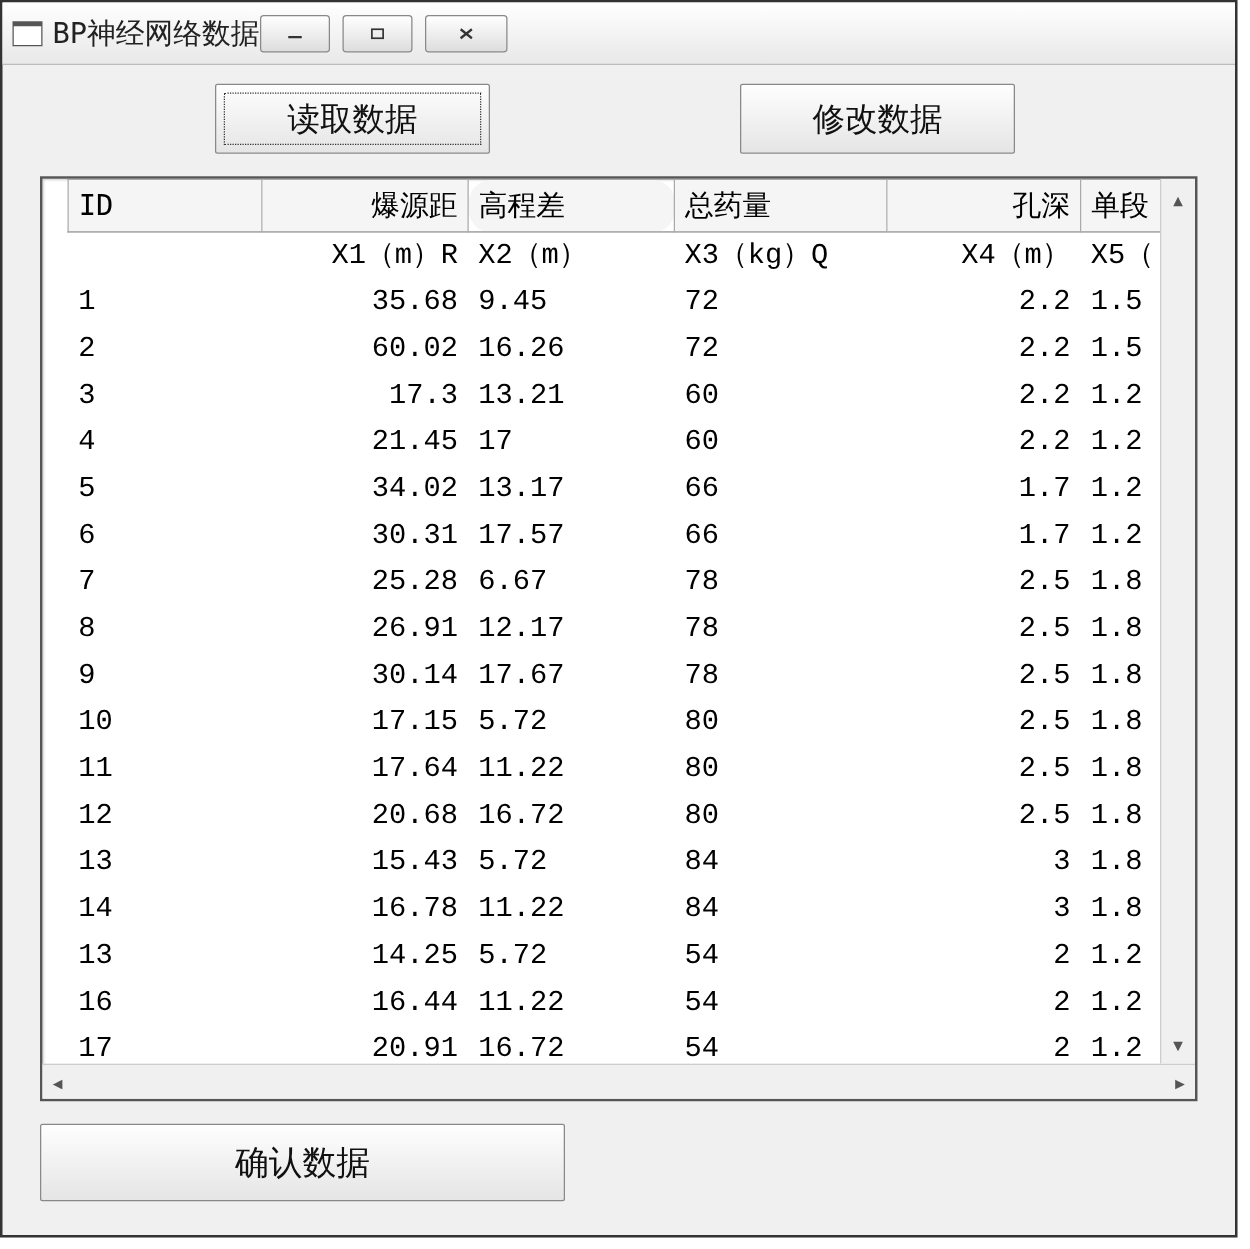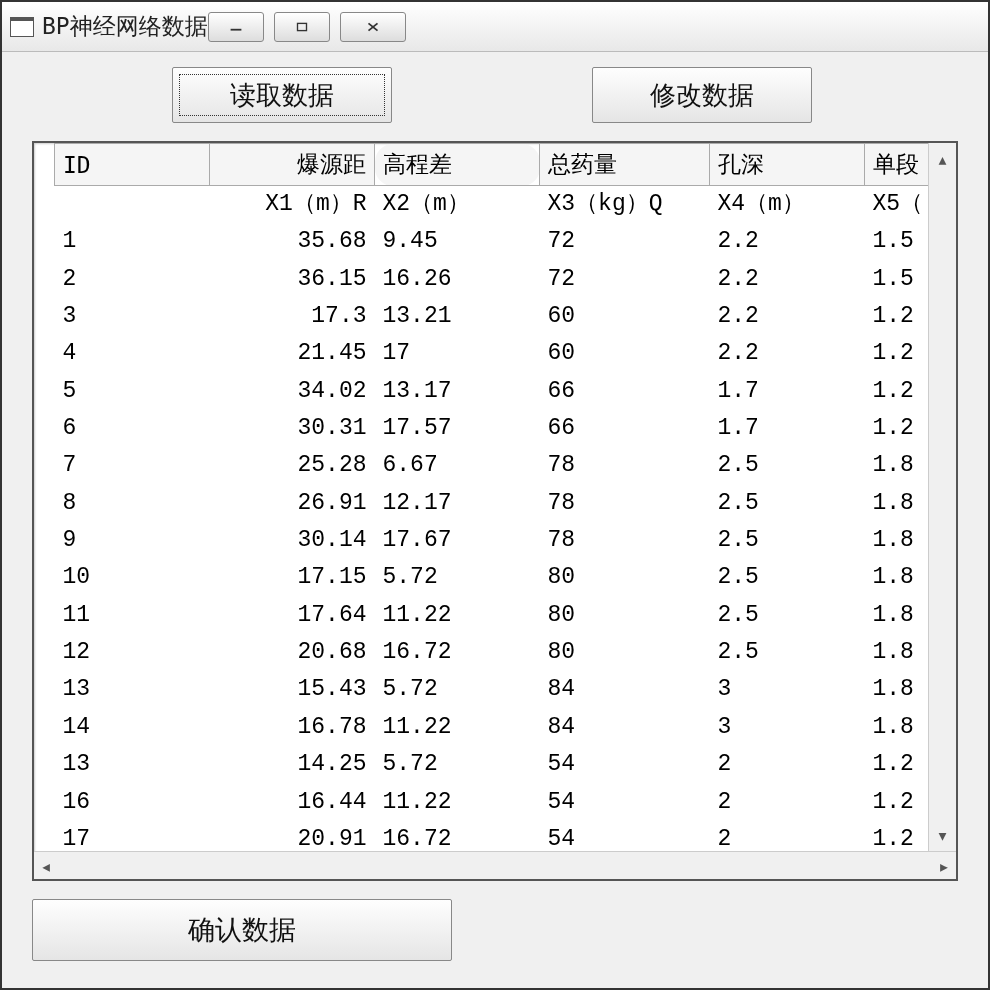--- a/index.html
+++ b/index.html
@@ -142,21 +142,21 @@
       font-size: 23px;
       font-family: "SimSun", Courier, monospace;
       white-space: nowrap;
       overflow: hidden;
       line-height: 1.45;
     }
     .col-id { width: 155px; }
     .col-1 { width: 165px; text-align: right; }
     .col-2 { width: 165px; border-radius: 18px; }
     .col-3 { width: 170px; }
-    .col-4 { width: 155px; }
+    .col-4 { width: 155px; text-align: right; }
     .col-5 { width: 90px; }
     .vscroll {
       width: 28px;
       background: #f0f0f0;
       border-left: 1px solid #ccc;
       display: flex;
       flex-direction: column;
       justify-content: space-between;
       align-items: center;
       padding: 6px 0;
@@ -260,21 +260,21 @@
                 <tr>
                   <td class="col-id">1</td>
                   <td class="col-1">35.68</td>
                   <td class="col-2">9.45</td>
                   <td class="col-3">72</td>
                   <td class="col-4">2.2</td>
                   <td class="col-5">1.5</td>
                 </tr>
                 <tr>
                   <td class="col-id">2</td>
-                  <td class="col-1">36.15</td>
+                  <td class="col-1">60.02</td>
                   <td class="col-2">16.26</td>
                   <td class="col-3">72</td>
                   <td class="col-4">2.2</td>
                   <td class="col-5">1.5</td>
                 </tr>
                 <tr>
                   <td class="col-id">3</td>
                   <td class="col-1">17.3</td>
                   <td class="col-2">13.21</td>
                   <td class="col-3">60</td>

